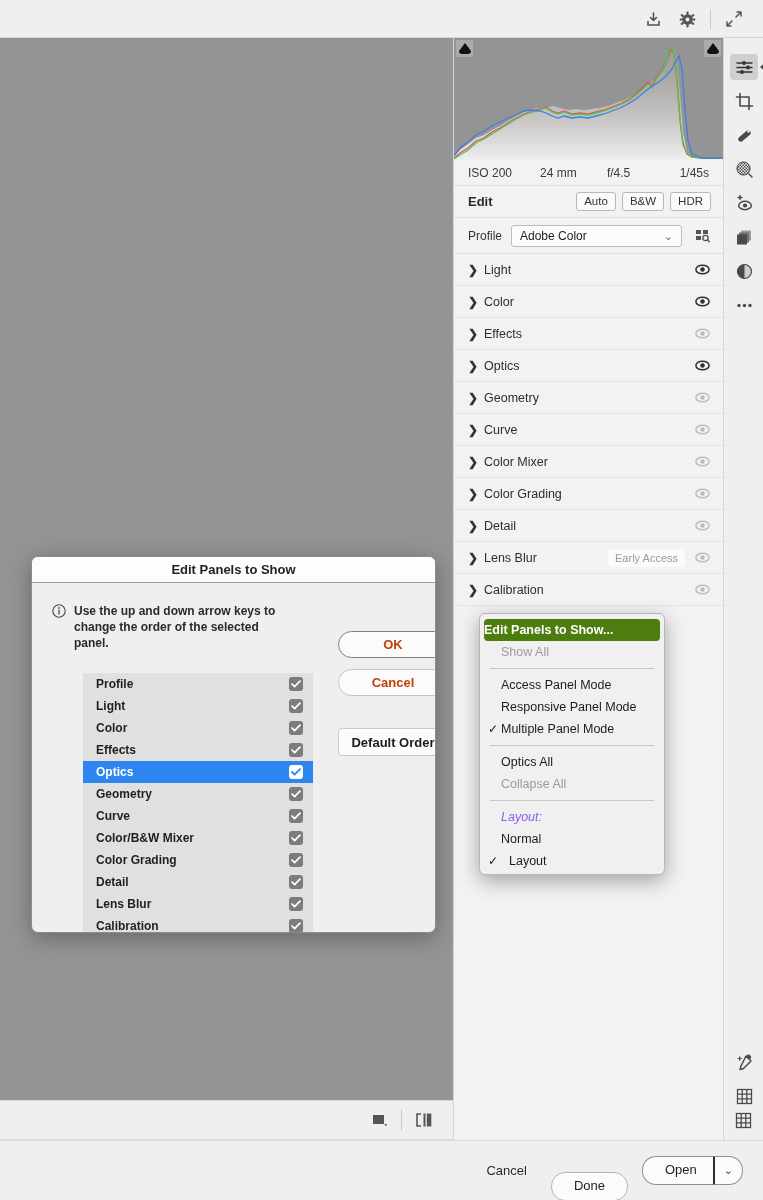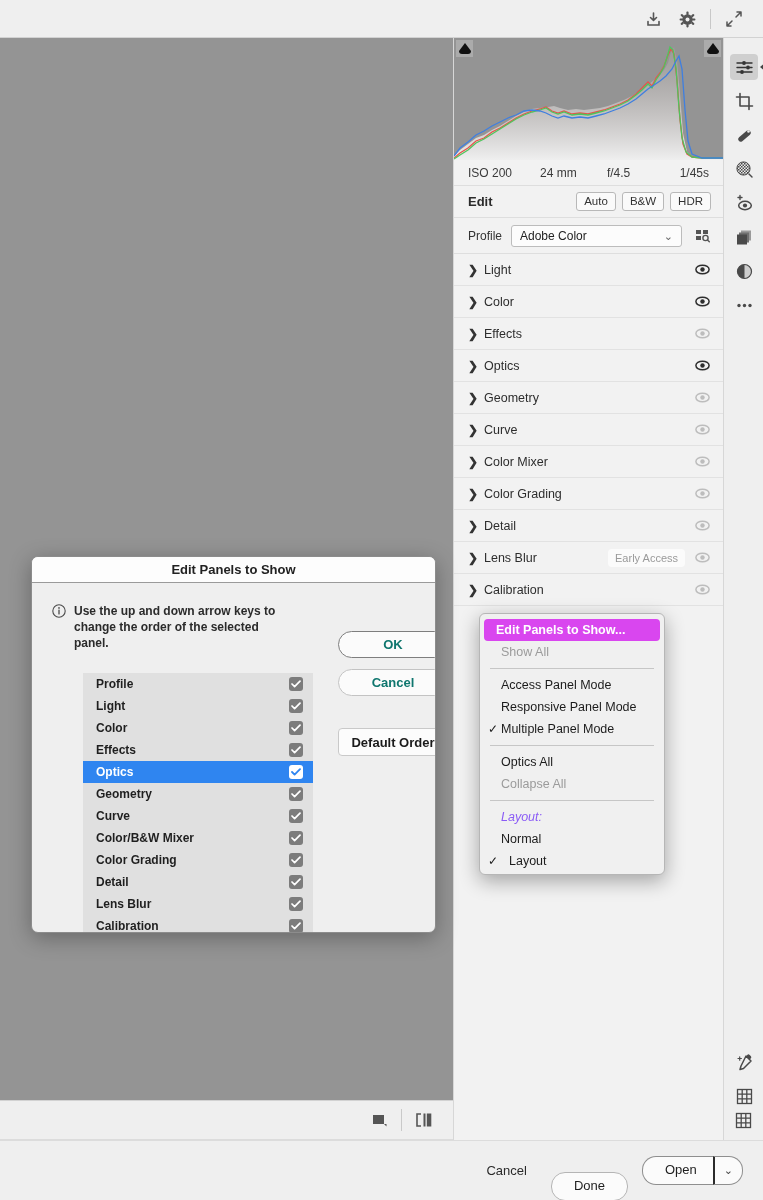--- a/index.html
+++ b/index.html
@@ -184,21 +184,21 @@
     width: 14px; height: 14px; background: #7c7c7c; border-radius: 3px;
     display: flex; align-items: center; justify-content: center;
   }
   .lrow.sel .cb { background: #ffffff; }
   .cb svg { display: block; }
 
   .dlg-btn-ok, .dlg-btn-cancel {
     position: absolute; left: 306px; width: 110px; height: 27px;
     background: #fbfbfb; border-radius: 14px;
     display: flex; align-items: center; justify-content: center;
-    font-size: 13px; color: #0f766e;
+    font-size: 13px; color: #c2410c;
   }
   .dlg-btn-ok { top: 48px; border: 1.5px solid #7e7e7e; }
   .dlg-btn-cancel { top: 86px; border: 1px solid #c3c3c3; }
   .dlg-btn-default {
     position: absolute; left: 306px; top: 145px; width: 110px; height: 28px;
     background: #fcfcfc; border: 1px solid #c9c9c9; border-radius: 4px;
     display: flex; align-items: center; justify-content: center;
     font-size: 13px; color: #1b1b1b;
   }
 
@@ -208,21 +208,21 @@
     background: #f0f0f0; border: 1px solid #b6b6b6; border-radius: 6px;
     box-shadow: 0 6px 20px rgba(0,0,0,0.33);
     padding: 5px 0; overflow: hidden;
   }
   .mi {
     height: 22px; display: flex; align-items: center;
     font-size: 12.5px; color: #1c1c1c; padding: 0 10px 0 8px;
   }
   .mi .chk { width: 13px; font-size: 12px; color: #1c1c1c; }
   .mi.disabled { color: #9b9b9b; }
-  .mi.hl { background: #d946ef; color: #ffffff; border-radius: 4px; margin: 0 4px; font-weight: bold; padding-left: 12px; }
+  .mi.hl { background: #4d7c0f; color: #ffffff; border-radius: 4px; margin: 0 4px; font-weight: bold; padding-left: 0; }
   .mi.hdr { color: #8b5cf6; font-style: italic; }
   .mi.indent { padding-left: 21px; text-align: right; }
   .msep { height: 1px; background: #c6c6c6; margin: 5px 10px; }
 </style>
 </head>
 <body>
 
 <div id="app">
 
   <div class="topbar">

